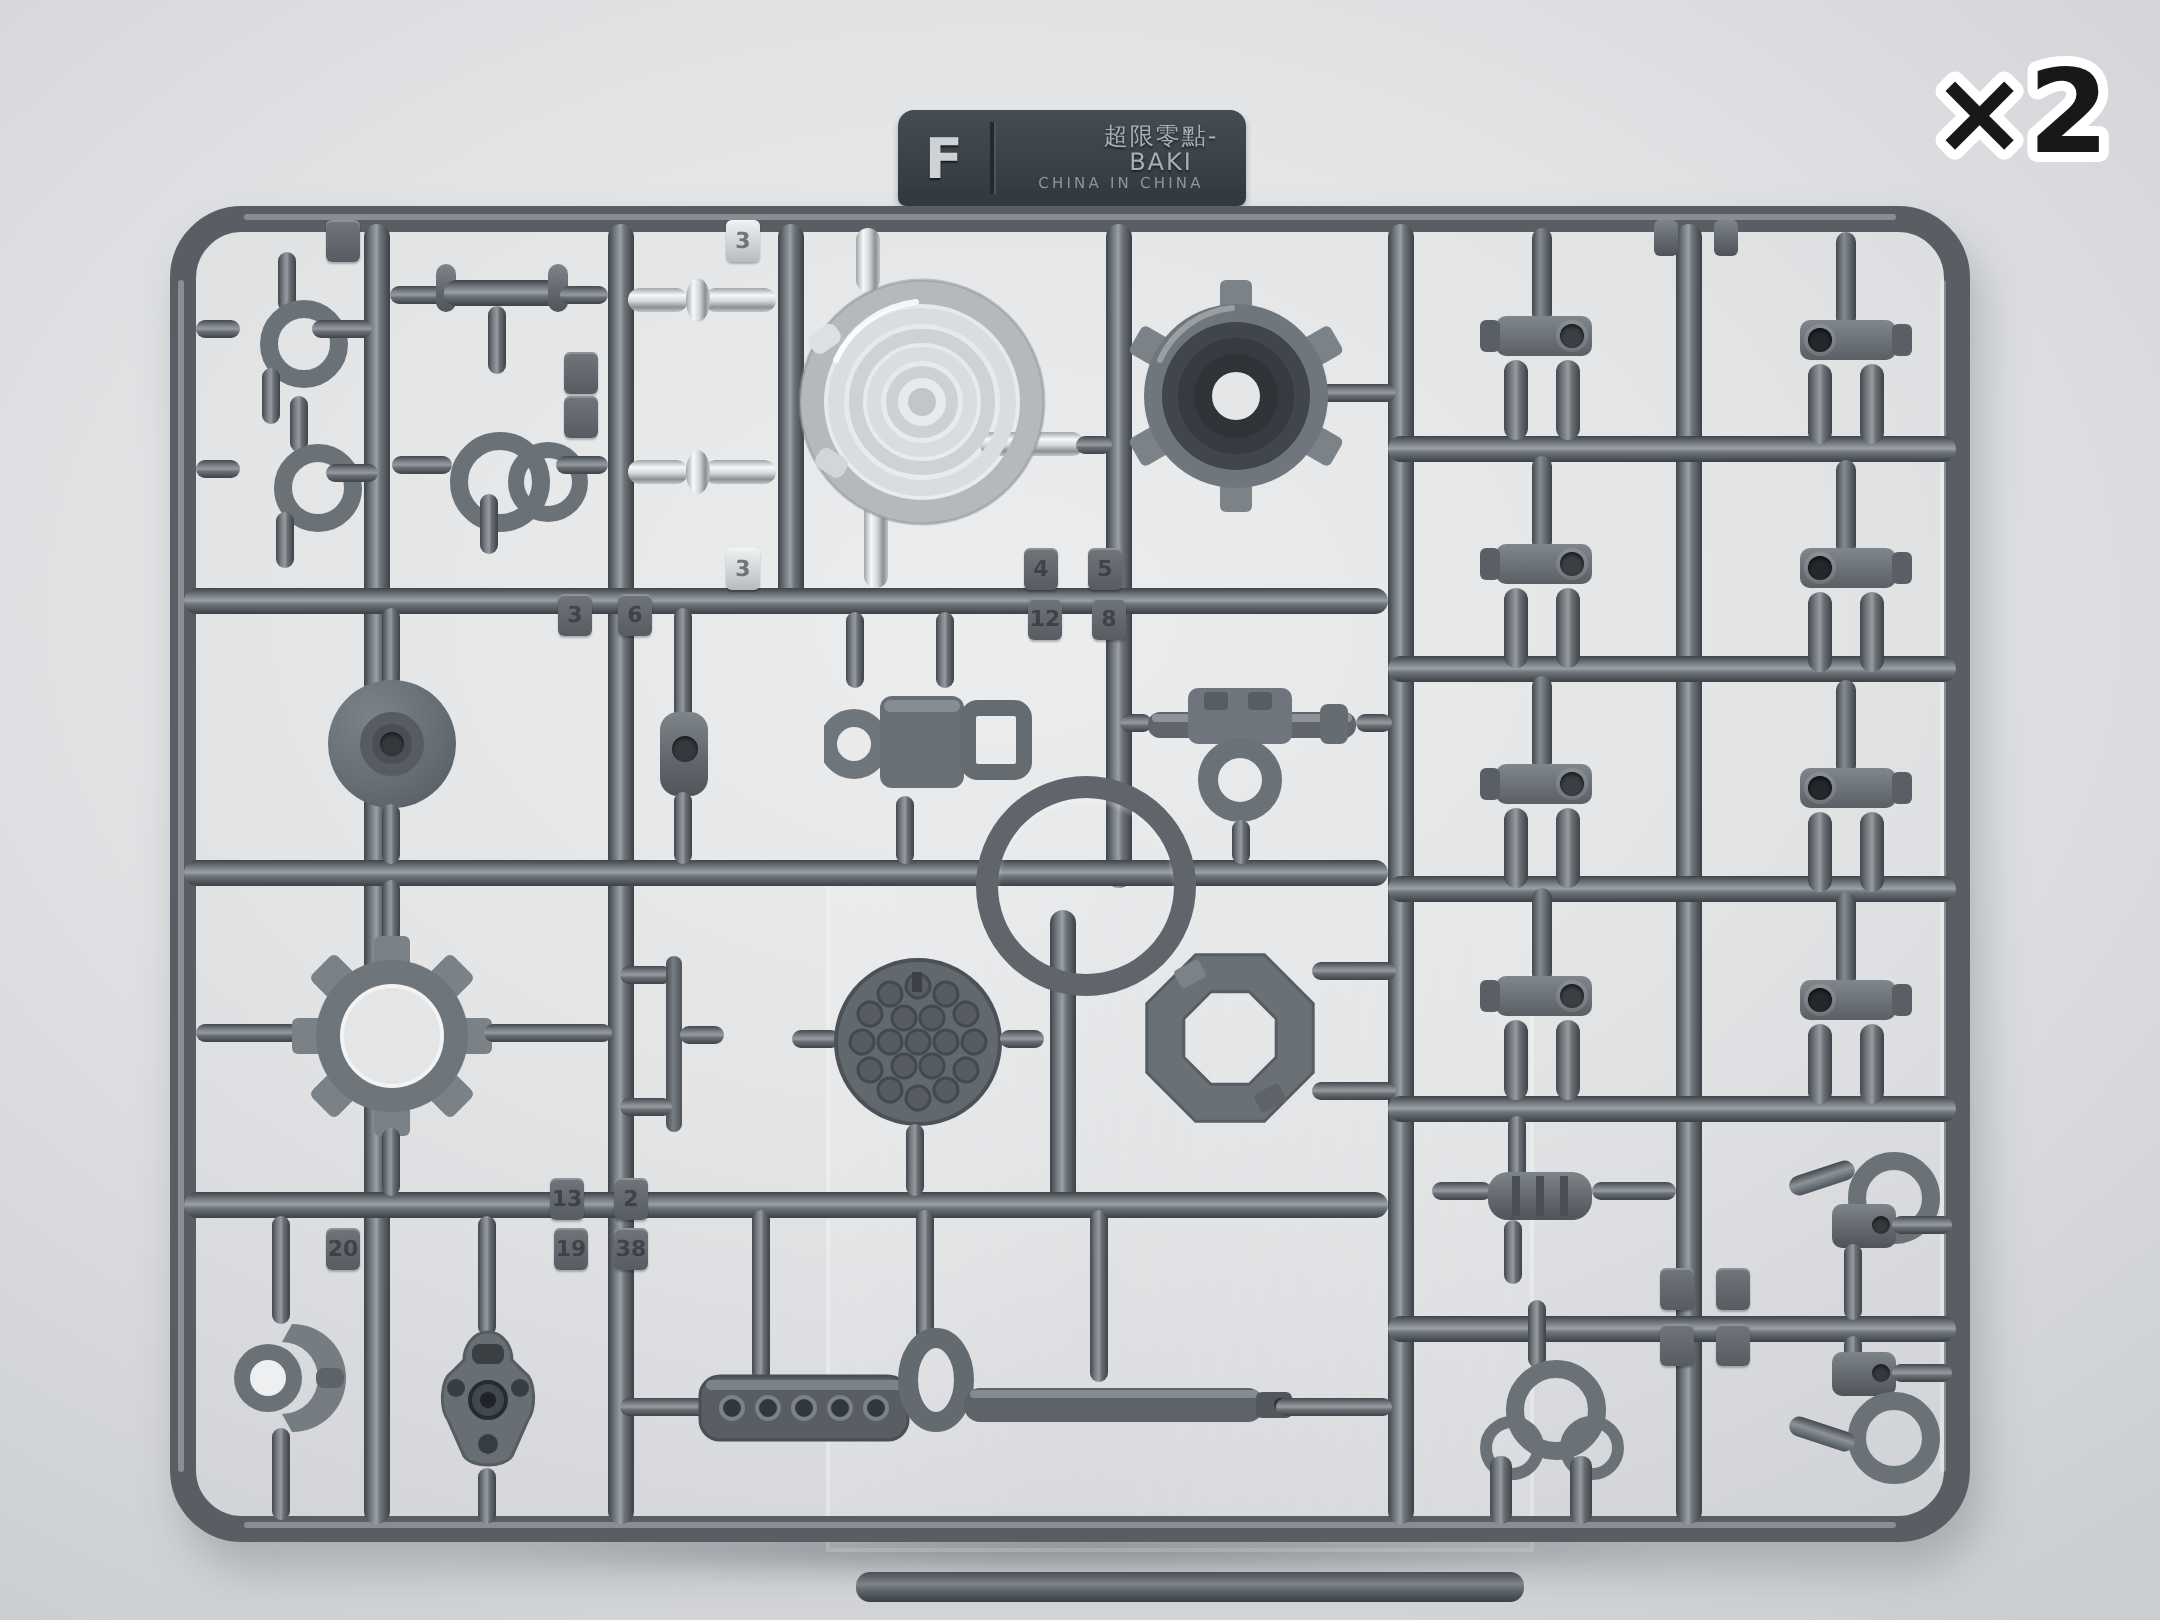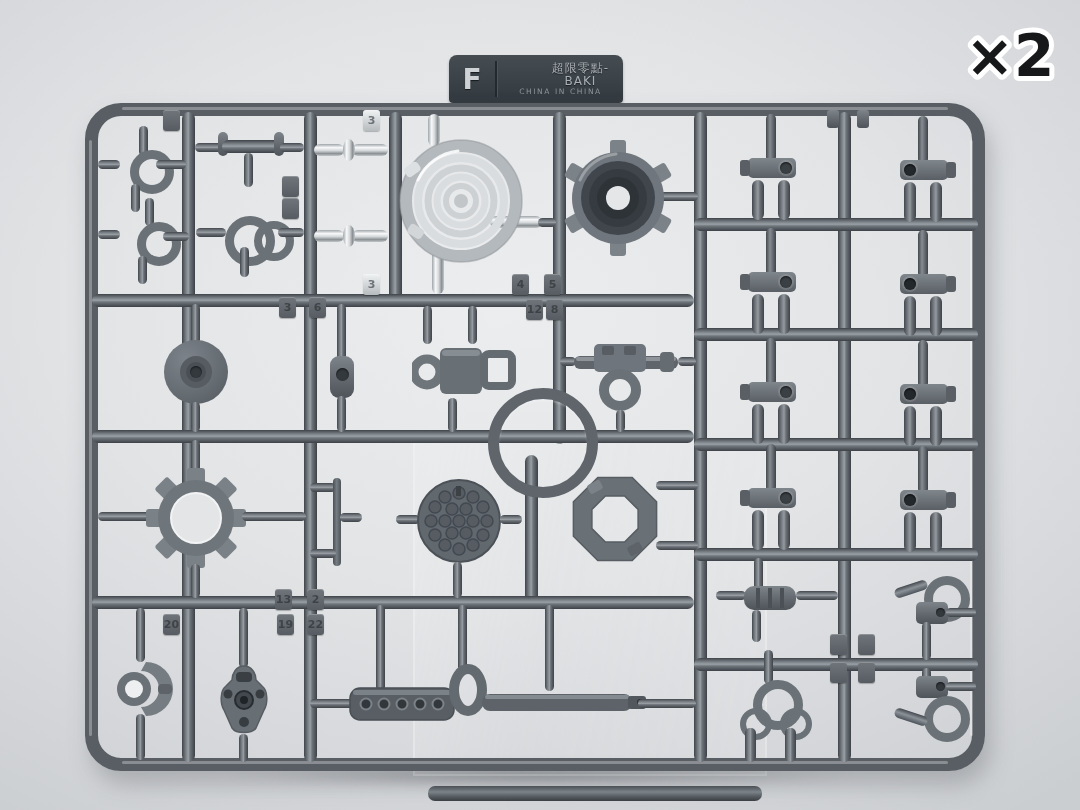--- a/index.html
+++ b/index.html
@@ -410,27 +410,27 @@
   <div class="ringpart" style="left:780px;top:708px;width:20px;height:20px;border-width:6px;"></div>
   <div class="tw-v" style="left:745px;top:728px;height:34px;width:11px;"></div>
   <div class="tw-v" style="left:785px;top:728px;height:34px;width:11px;"></div>
 
   <div class="tag chrome" style="left:363px;top:110px;">3</div>
   <div class="tag chrome" style="left:363px;top:274px;">3</div>
   <div class="tag" style="left:512px;top:274px;">4</div>
   <div class="tag" style="left:544px;top:274px;">5</div>
   <div class="tag" style="left:279px;top:297px;">3</div>
   <div class="tag" style="left:309px;top:297px;">6</div>
-  <div class="tag" style="left:526px;top:299px;">12</div>
+  <div class="tag" style="left:514px;top:299px;">12</div>
   <div class="tag" style="left:546px;top:299px;">8</div>
   <div class="tag" style="left:275px;top:589px;">13</div>
   <div class="tag" style="left:307px;top:589px;">2</div>
   <div class="tag" style="left:163px;top:614px;">20</div>
   <div class="tag" style="left:277px;top:614px;">19</div>
-  <div class="tag" style="left:307px;top:614px;">22</div>
+  <div class="tag" style="left:307px;top:614px;">38</div>
   <div class="tag" style="left:830px;top:634px;"></div>
   <div class="tag" style="left:858px;top:634px;"></div>
   <div class="tag" style="left:830px;top:662px;"></div>
   <div class="tag" style="left:858px;top:662px;"></div>
   <div class="tag" style="left:282px;top:176px;"></div>
   <div class="tag" style="left:282px;top:198px;"></div>
   <div class="tag" style="left:163px;top:110px;"></div>
 
   <svg class="mult-svg" width="130" height="85" viewBox="0 0 130 85">
     <text x="65" y="64" text-anchor="middle" font-family="DejaVu Sans, Liberation Sans, sans-serif" font-size="58" font-weight="bold" paint-order="stroke" stroke="#ffffff" stroke-width="10" stroke-linejoin="round" fill="#16181a">×2</text>

